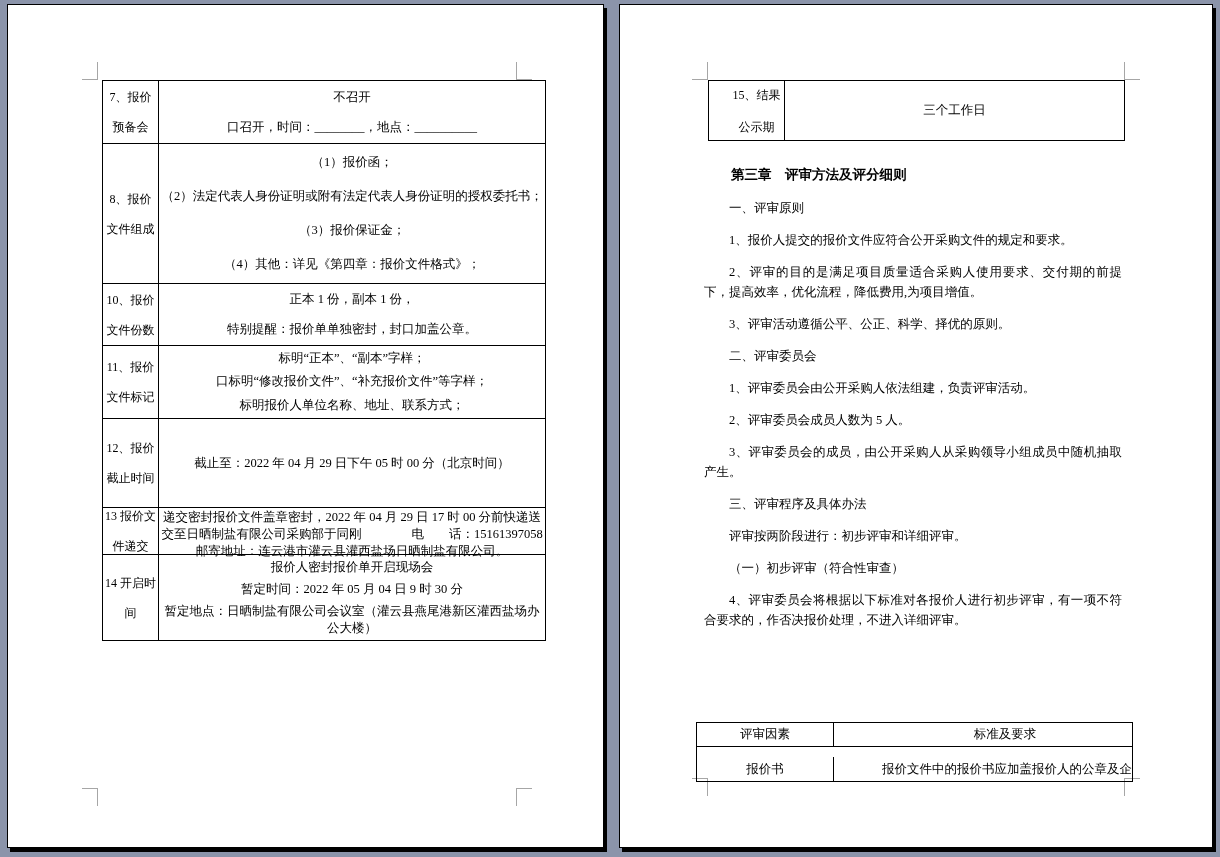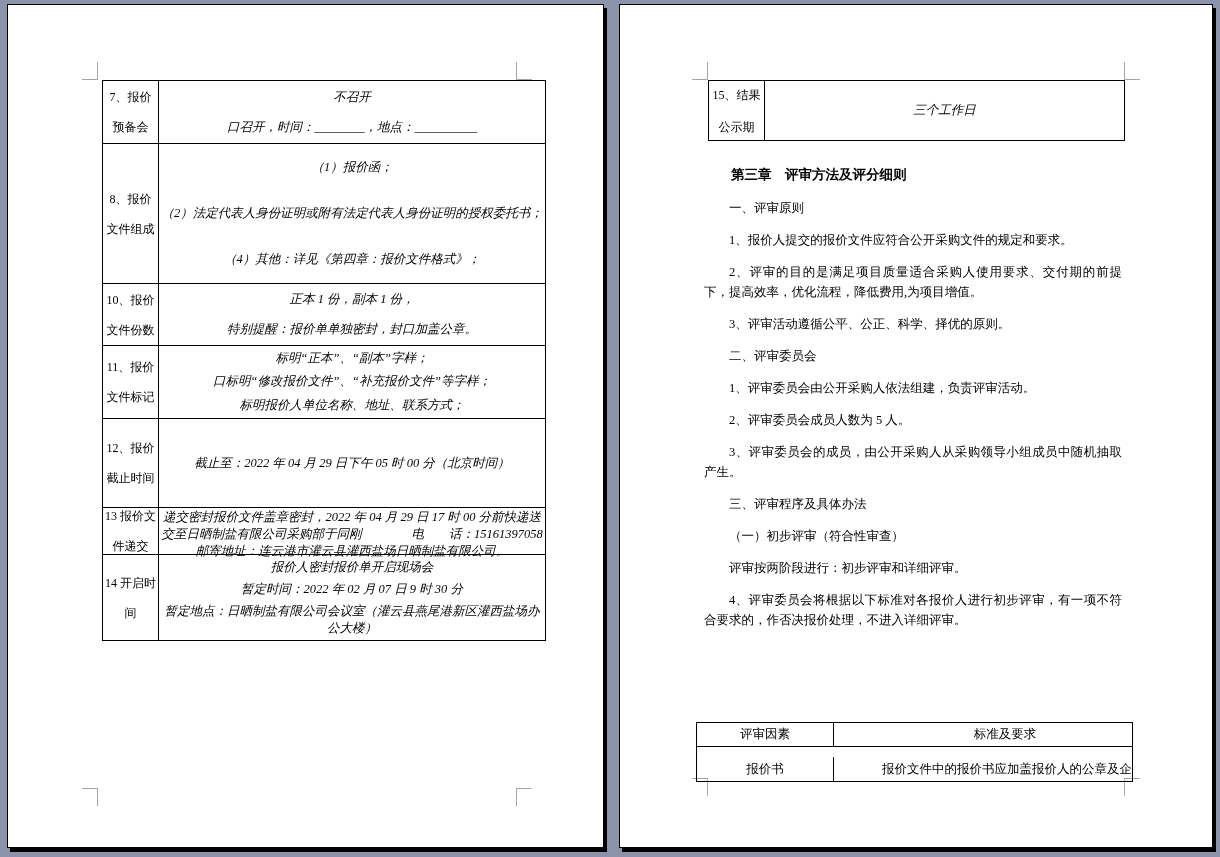--- a/index.html
+++ b/index.html
@@ -32,37 +32,37 @@
   }
   .itable .irow{display:flex;border-bottom:1px solid #000;box-sizing:border-box;}
   .itable .irow:last-child{border-bottom:none;}
   .itable .lab{
     width:56px;flex:0 0 56px;border-right:1px solid #000;box-sizing:border-box;
     display:flex;align-items:center;justify-content:center;text-align:center;
     font-size:12px;line-height:30px;padding:0 1px;
   }
   .itable .con{
     flex:1;display:flex;flex-direction:column;justify-content:space-around;
-    align-items:center;text-align:center;padding:1px 2px;box-sizing:border-box;font-style:italic;
+    align-items:center;text-align:center;padding:1px 2px;box-sizing:border-box;
   }
   .itable .con .line{width:100%;}
 
   #left-info{left:94px;top:75px;width:444px;}
   #left-info .irow:nth-child(1){height:63px;}
   #left-info .irow:nth-child(2){height:140px;}
   #left-info .irow:nth-child(3){height:62px;}
   #left-info .irow:nth-child(4){height:73px;}
   #left-info .irow:nth-child(5){height:89px;}
   #left-info .irow:nth-child(6){height:47px;}
   #left-info .irow:nth-child(7){height:85px;}
   #left-info .irow:nth-child(8){height:124px;}
 
   #right-result{left:88px;top:75px;width:417px;}
   #right-result .irow:nth-child(1){height:59px;}
-  #right-result .lab{line-height:32px;}
+  #right-result .lab{line-height:32px;margin-left:20px;}
 
   
   #chapter{
     position:absolute;left:84px;top:160px;width:418px;
     font-size:12.5px;
   }
   #chapter .heading{
     font-weight:bold;font-size:13.5px;line-height:20px;
     margin:0 0 13px 0;text-indent:2em;
     font-family:"Liberation Sans","DejaVu Sans",sans-serif;
@@ -106,20 +106,21 @@
       <div class="con">
         <div class="line">不召开</div>
         <div class="line">口召开，时间：________，地点：__________</div>
       </div>
     </div>
     <div class="irow">
       <div class="lab">8、报价文件组成</div>
       <div class="con">
         <div class="line">（1）报价函；</div>
         <div class="line">（2）法定代表人身份证明或附有法定代表人身份证明的授权委托书；</div>
+        <div class="line">（3）报价保证金；</div>
         <div class="line">（4）其他：详见《第四章：报价文件格式》；</div>
       </div>
     </div>
     <div class="irow">
       <div class="lab">10、报价文件份数</div>
       <div class="con">
         <div class="line">正本 1 份，副本 1 份，</div>
         <div class="line">特别提醒：报价单单独密封，封口加盖公章。</div>
       </div>
     </div>
@@ -142,21 +143,21 @@
       <div class="con">
         <div class="line">递交密封报价文件盖章密封，2022 年 04 月 29 日 17 时 00 分前快递送</div>
         <div class="line">交至日晒制盐有限公司采购部于同刚　　　　电　　话：15161397058</div>
         <div class="line">邮寄地址：连云港市灌云县灌西盐场日晒制盐有限公司。</div>
       </div>
     </div>
     <div class="irow">
       <div class="lab">14 开启时间</div>
       <div class="con">
         <div class="line">报价人密封报价单开启现场会</div>
-        <div class="line">暂定时间：2022 年 02 月 07 日 9 时 30 分</div>
+        <div class="line">暂定时间：2022 年 05 月 04 日 9 时 30 分</div>
         <div class="line">暂定地点：日晒制盐有限公司会议室（灌云县燕尾港新区灌西盐场办公大楼）</div>
       </div>
     </div>
   </div>
 </div>
 
 <div class="page" id="right-page">
   <div class="mark tl" style="left:72px;top:57px;"></div>
   <div class="mark tr" style="left:504px;top:57px;"></div>
   <div class="mark bl" style="left:72px;top:773px;"></div>
@@ -175,22 +176,22 @@
     <div class="heading">第三章　评审方法及评分细则</div>
     <p>一、评审原则</p>
     <p>1、报价人提交的报价文件应符合公开采购文件的规定和要求。</p>
     <p>2、评审的目的是满足项目质量适合采购人使用要求、交付期的前提下，提高效率，优化流程，降低费用,为项目增值。</p>
     <p>3、评审活动遵循公平、公正、科学、择优的原则。</p>
     <p>二、评审委员会</p>
     <p>1、评审委员会由公开采购人依法组建，负责评审活动。</p>
     <p>2、评审委员会成员人数为 5 人。</p>
     <p>3、评审委员会的成员，由公开采购人从采购领导小组成员中随机抽取产生。</p>
     <p>三、评审程序及具体办法</p>
+    <p>评审按两阶段进行：初步评审和详细评审。</p>
     <p>（一）初步评审（符合性审查）</p>
-    <p>评审按两阶段进行：初步评审和详细评审。</p>
     <p>4、评审委员会将根据以下标准对各报价人进行初步评审，有一项不符合要求的，作否决报价处理，不进入详细评审。</p>
   </div>
 
   <div id="criteria">
     <div class="irow hrow">
       <div class="c1">评审因素</div>
       <div class="c2">标准及要求</div>
     </div>
     <div class="irow drow">
       <div class="c1">报价书</div>

